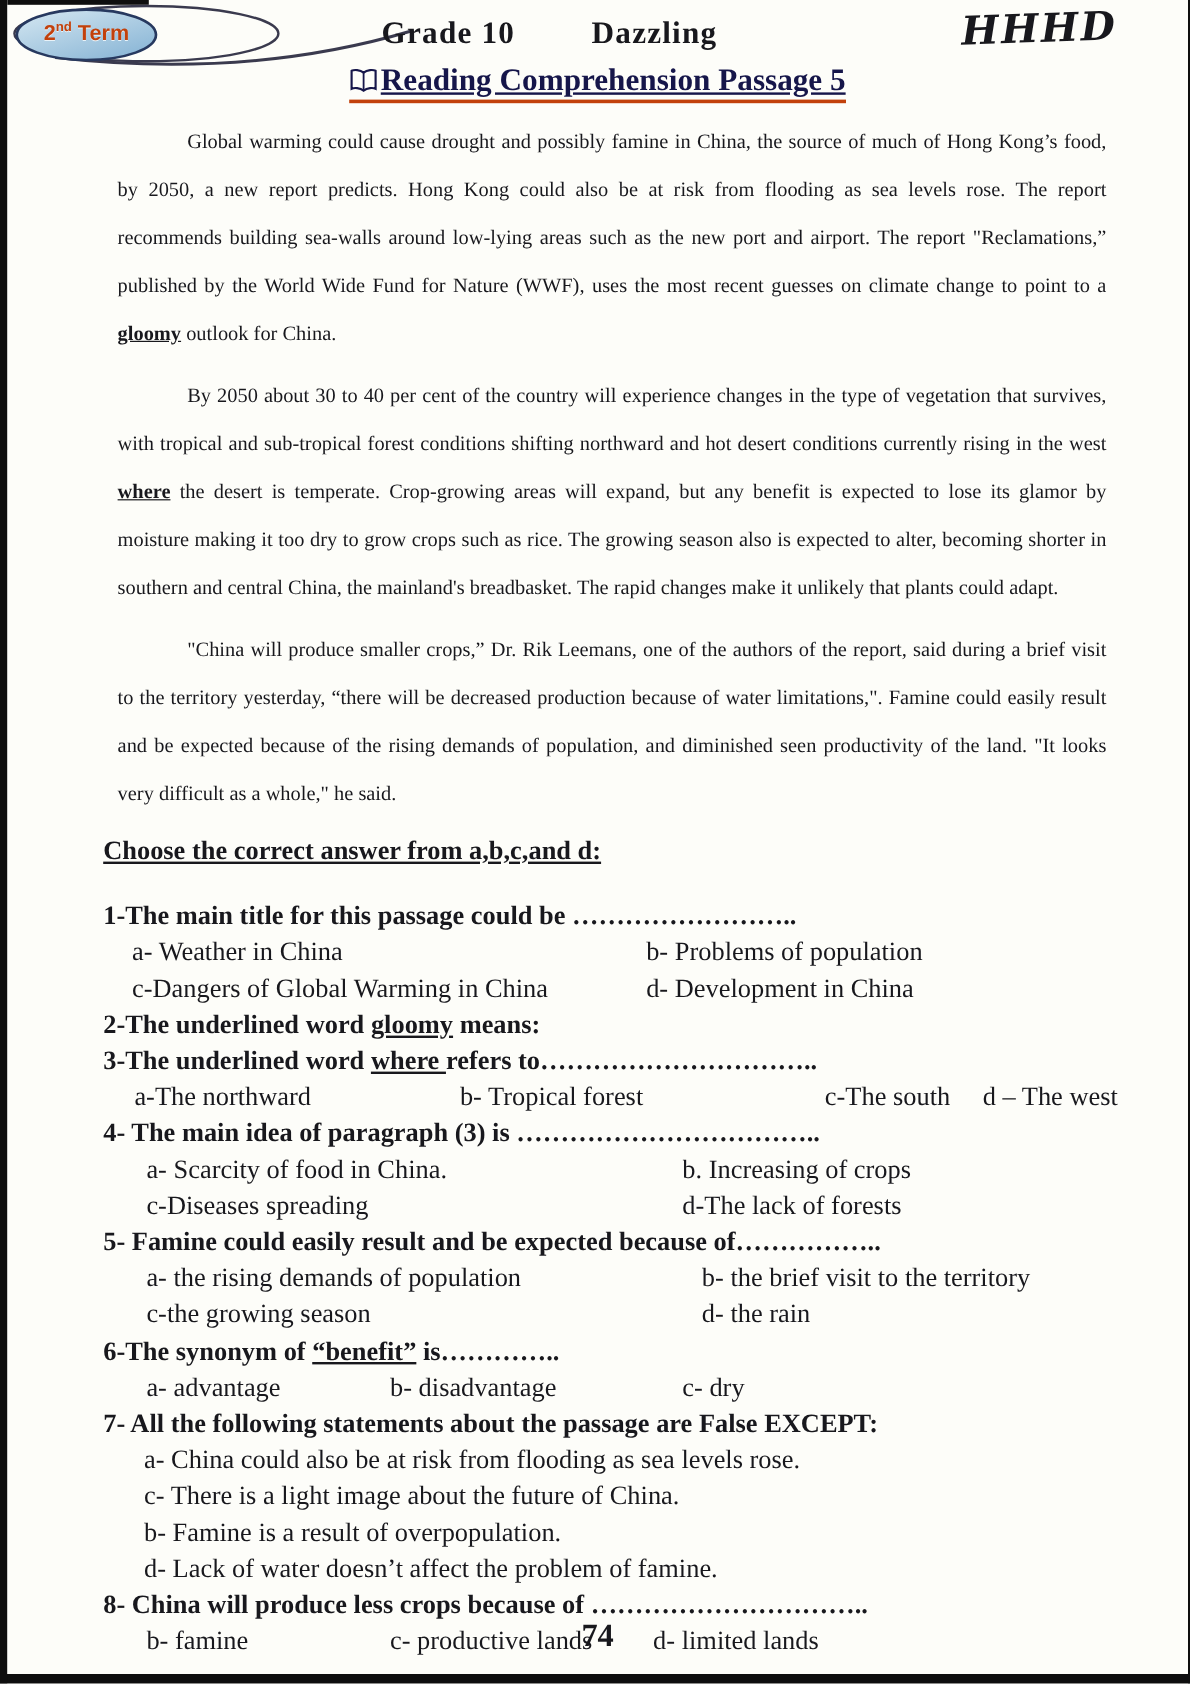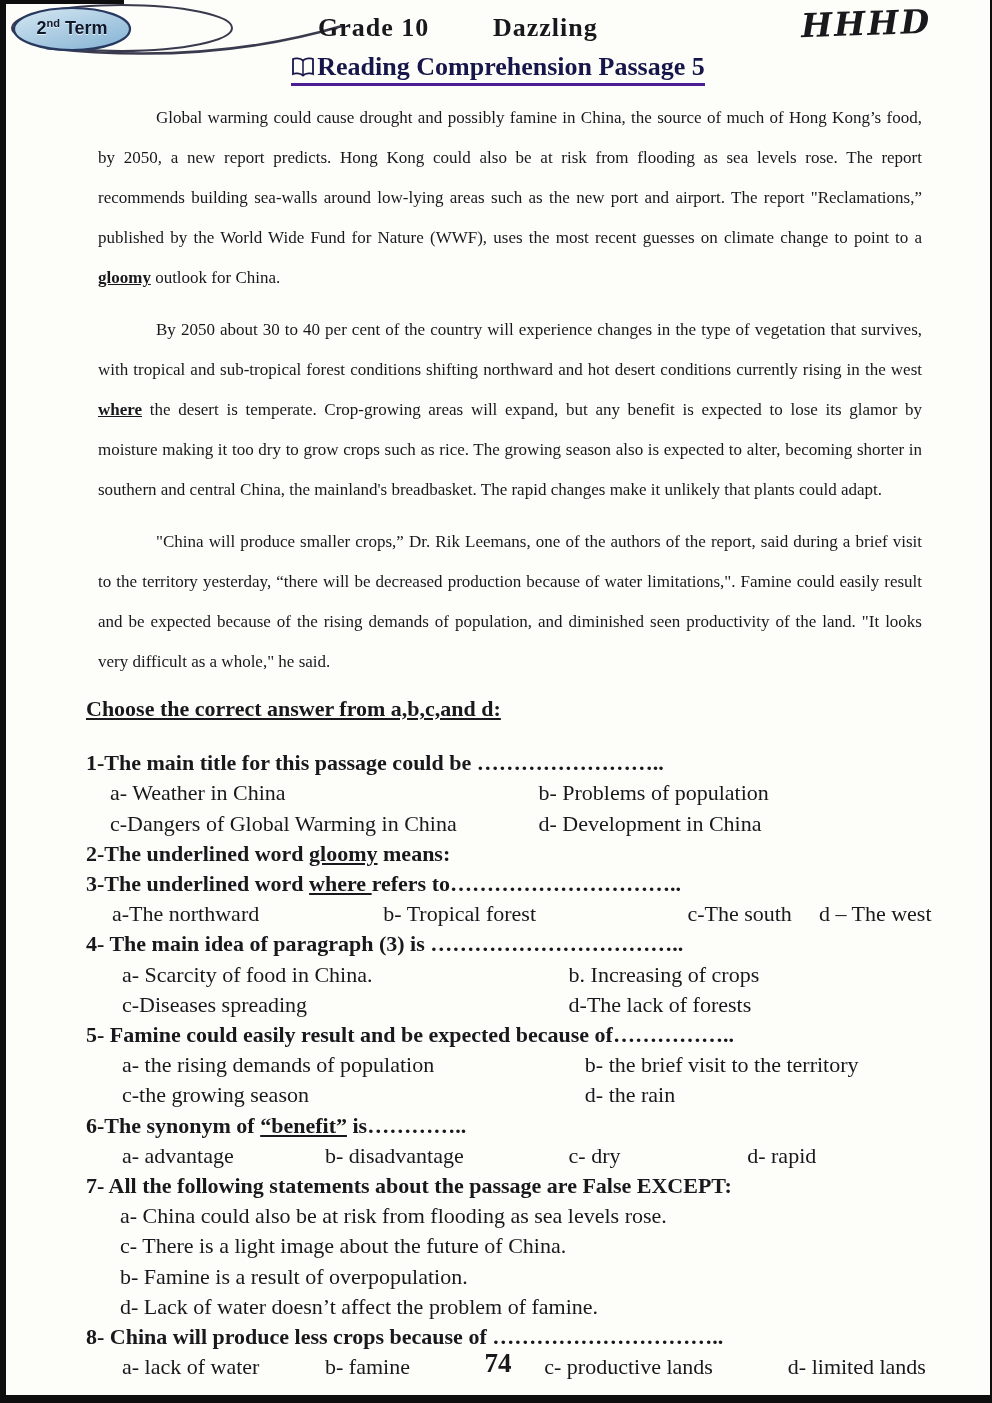--- a/index.html
+++ b/index.html
@@ -8,30 +8,30 @@
     width: 992px; height: 1403px; margin: 0 auto; position: relative; overflow: hidden;
     background: #fdfdf9; color: #18181d;
     border-left: 6px solid #0e0e0e; border-right: 2px solid #0e0e0e; border-bottom: 8px solid #0e0e0e;
     font-family: "Liberation Serif", "DejaVu Serif", serif;
   }
   .topline { position: absolute; top: 0; left: 0; width: 118px; height: 4px; background: #0e0e0e; }
 
   .header { position: relative; height: 52px; }
   .badge-svg { position: absolute; left: 0; top: 0; }
   .badge-text { position: absolute; left: 16px; top: 17px; width: 100px; text-align: center;
-    font-family: "Liberation Sans", sans-serif; font-weight: bold; font-size: 18px; color: #0f172a;
+    font-family: "Liberation Sans", sans-serif; font-weight: bold; font-size: 18px; color: #c2410c;
     text-shadow: 0 1px 0 #e8f2f8; }
   .badge-text sup { font-size: 11px; }
   .grade { position: absolute; left: 312px; top: 13px; font-size: 26px; font-weight: bold; letter-spacing: 1px; }
   .brand { position: absolute; left: 487px; top: 13px; font-size: 26px; font-weight: bold; letter-spacing: 1px; }
   .signature { position: absolute; left: 795px; top: 4px; font-size: 33px; font-style: italic; font-weight: bold;
     font-family: "DejaVu Serif", serif; transform: rotate(-2deg); letter-spacing: 2px; }
 
   .title { text-align: center; font-size: 26px; font-weight: bold; color: #16164a; margin: 0 0 7px 0; line-height: 30px; }
-  .title-wrap { display: inline-block; border-bottom: 3px solid #4c1d95; padding-bottom: 1px; }
+  .title-wrap { display: inline-block; border-bottom: 3px solid #c2410c; padding-bottom: 1px; text-decoration: underline; }
   .book-icon { vertical-align: -3px; margin-right: 2px; }
 
   .content { padding: 0 56px 0 80px; }
   .para { margin: 12px; text-align: justify; text-indent: 58px; font-size: 17px; line-height: 40px; }
   .hl { font-weight: bold; text-decoration: underline; }
 
   .qa { font-size: 22px; line-height: 30.2px; }
   .instruction { font-weight: bold; text-decoration: underline; margin: 4px 0 24px 0; }
   .stem { font-weight: bold; }
   .u { text-decoration: underline; }
@@ -137,38 +137,36 @@
           <span class="opt">d- the rain</span>
         </div>
       </div>
 
       <div class="q">
         <div class="stem"><span>6-The synonym of </span><span class="u">“benefit”</span><span> is…………..</span></div>
         <div class="opts grid-q6">
           <span class="opt">a- advantage</span>
           <span class="opt">b- disadvantage</span>
           <span class="opt">c- dry</span>
-          <span class="opt">d- rapid</span>
         </div>
       </div>
 
       <div class="q">
         <div class="stem">7- All the following statements about the passage are False EXCEPT:</div>
         <div class="opts grid-q7">
           <span class="opt">a-  China could also be at risk from flooding as sea levels rose.</span>
           <span class="opt">c-  There is a light image about the future of China.</span>
           <span class="opt">b-  Famine is a result of overpopulation.</span>
           <span class="opt">d-  Lack of water doesn’t affect the problem of famine.</span>
         </div>
       </div>
 
       <div class="q">
         <div class="stem">8- China will produce less crops because of …………………………..</div>
         <div class="opts grid-q8">
-          <span class="opt">a-  lack of water</span>
           <span class="opt">b-  famine</span>
           <span class="opt">c-  productive lands</span>
           <span class="opt">d-  limited lands</span>
         </div>
       </div>
 
     </div>
   </div>
 
   <div class="footer">74</div>

